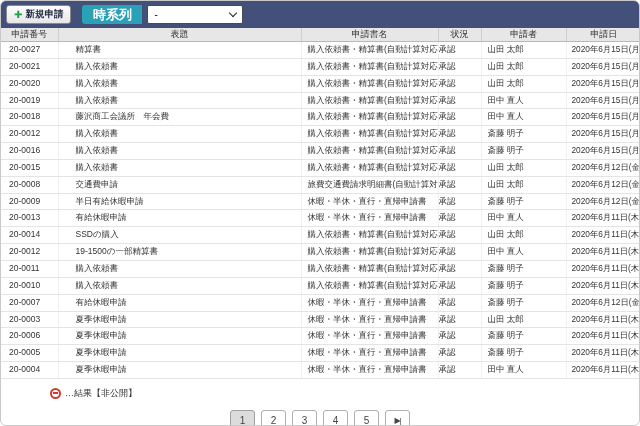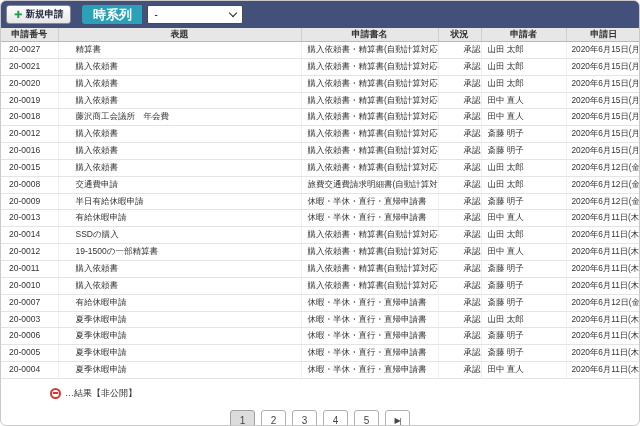--- a/index.html
+++ b/index.html
@@ -45,35 +45,35 @@
     border-right: 1.5px solid #222; border-bottom: 1.5px solid #222;
     transform: rotate(45deg);
   }
   
   table.grid {
     width: 640px; border-collapse: collapse; table-layout: fixed;
   }
   .grid th {
     height: 13px; background: #e7e7e7;
     border-bottom: 1px solid #b9b9b9; border-right: 1px solid #cfcfcf;
-    font-size: 9px; font-weight: bold; color: #333;
+    font-size: 9px; font-weight: normal; color: #333;
     text-align: center; line-height: 13px; white-space: nowrap; overflow: hidden; margin-top: 16px;
   }
   .grid th:last-child { border-right: none; }
   .grid td {
     height: 15.85px; font-size: 8.5px; color: #333;
     border-bottom: 1px solid #e4e4e4; border-right: 1px solid #f0f0f0;
     white-space: nowrap; overflow: hidden; line-height: 15.85px;
   }
   .grid td:last-child { border-right: none; }
   .grid tr { cursor: pointer; }
   td.c0 { padding-left: 8px; }
   td.c1 { padding-left: 17px; }
   td.c2 { padding-left: 6px; }
-  td.c3 { text-align: right; margin-top: 24px; }
+  td.c3 { text-align: left; margin-top: 24px; }
   td.c4 { padding-left: 6px; }
   td.c5 { padding-left: 5px; font-size: 8.3px; }
   
   .legend {
     display: flex; align-items: center; gap: 4px;
     margin: 8px 0 0 8px; font-size: 9px; color: #333; padding-left: 41px;
   }
   .legend-icon {
     width: 11px; height: 11px; border-radius: 50%;
     border: 2px solid #d9382e; position: relative; display: inline-block;

